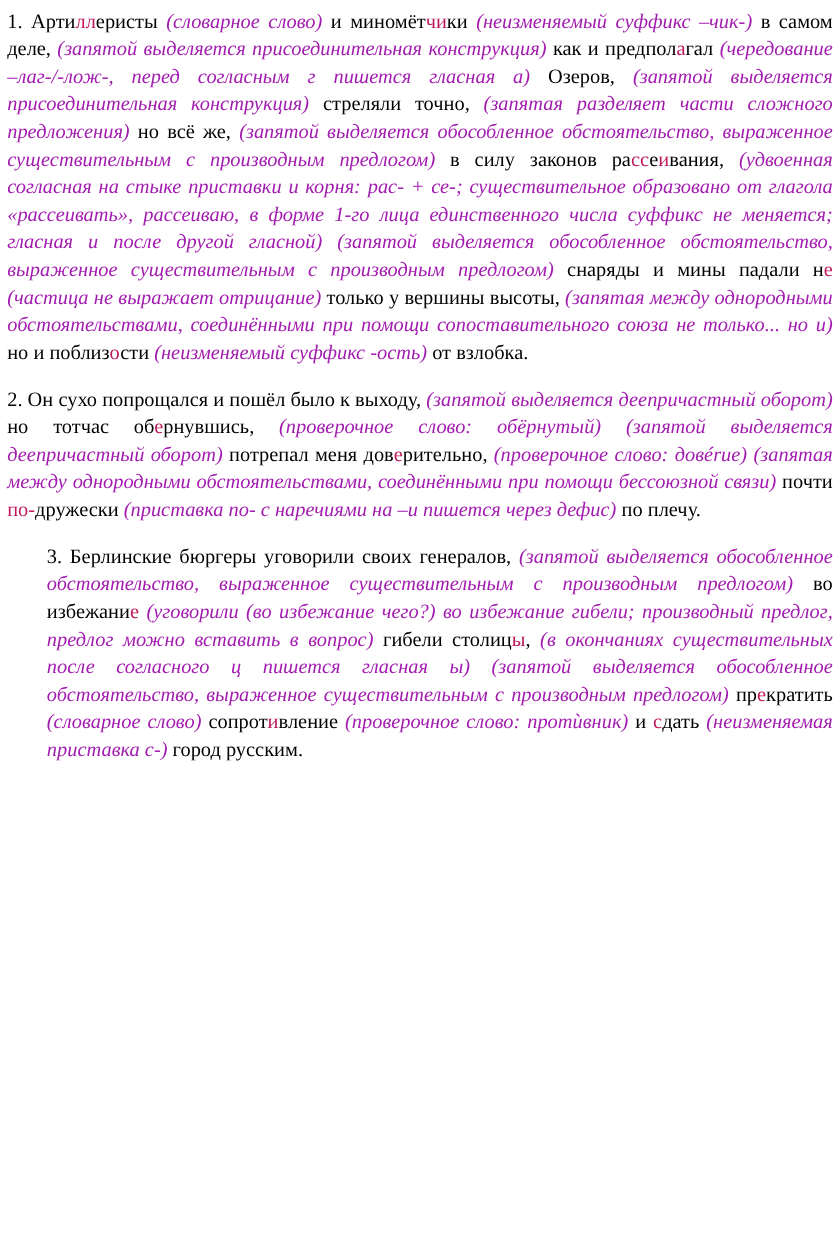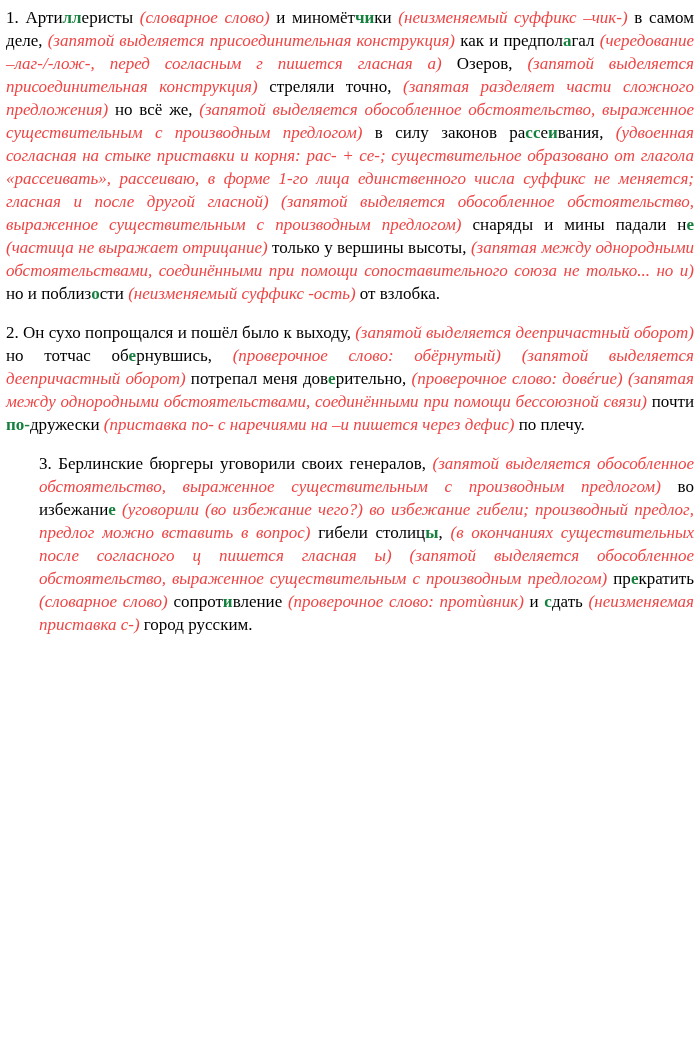--- a/index.html
+++ b/index.html
@@ -44,25 +44,25 @@
   }
   .task {
     font-size: 17px;
     line-height: 23px;
     text-align: justify;
     margin: 0 0 16px 0;
     hyphens: none;
   }
   .task:last-child { margin-bottom: 0; margin-left: 33px; }
   .hl {
-    color: #15803d;
-    font-weight: bold;
+    color: #be185d;
+    font-weight: normal;
   }
   .note {
-    color: #ef4444;
+    color: #a21caf;
     font-style: italic;
   }
   .num { white-space: nowrap; }
 </style>
 </head>
 <body>
 
 <div class="page">
 
 

